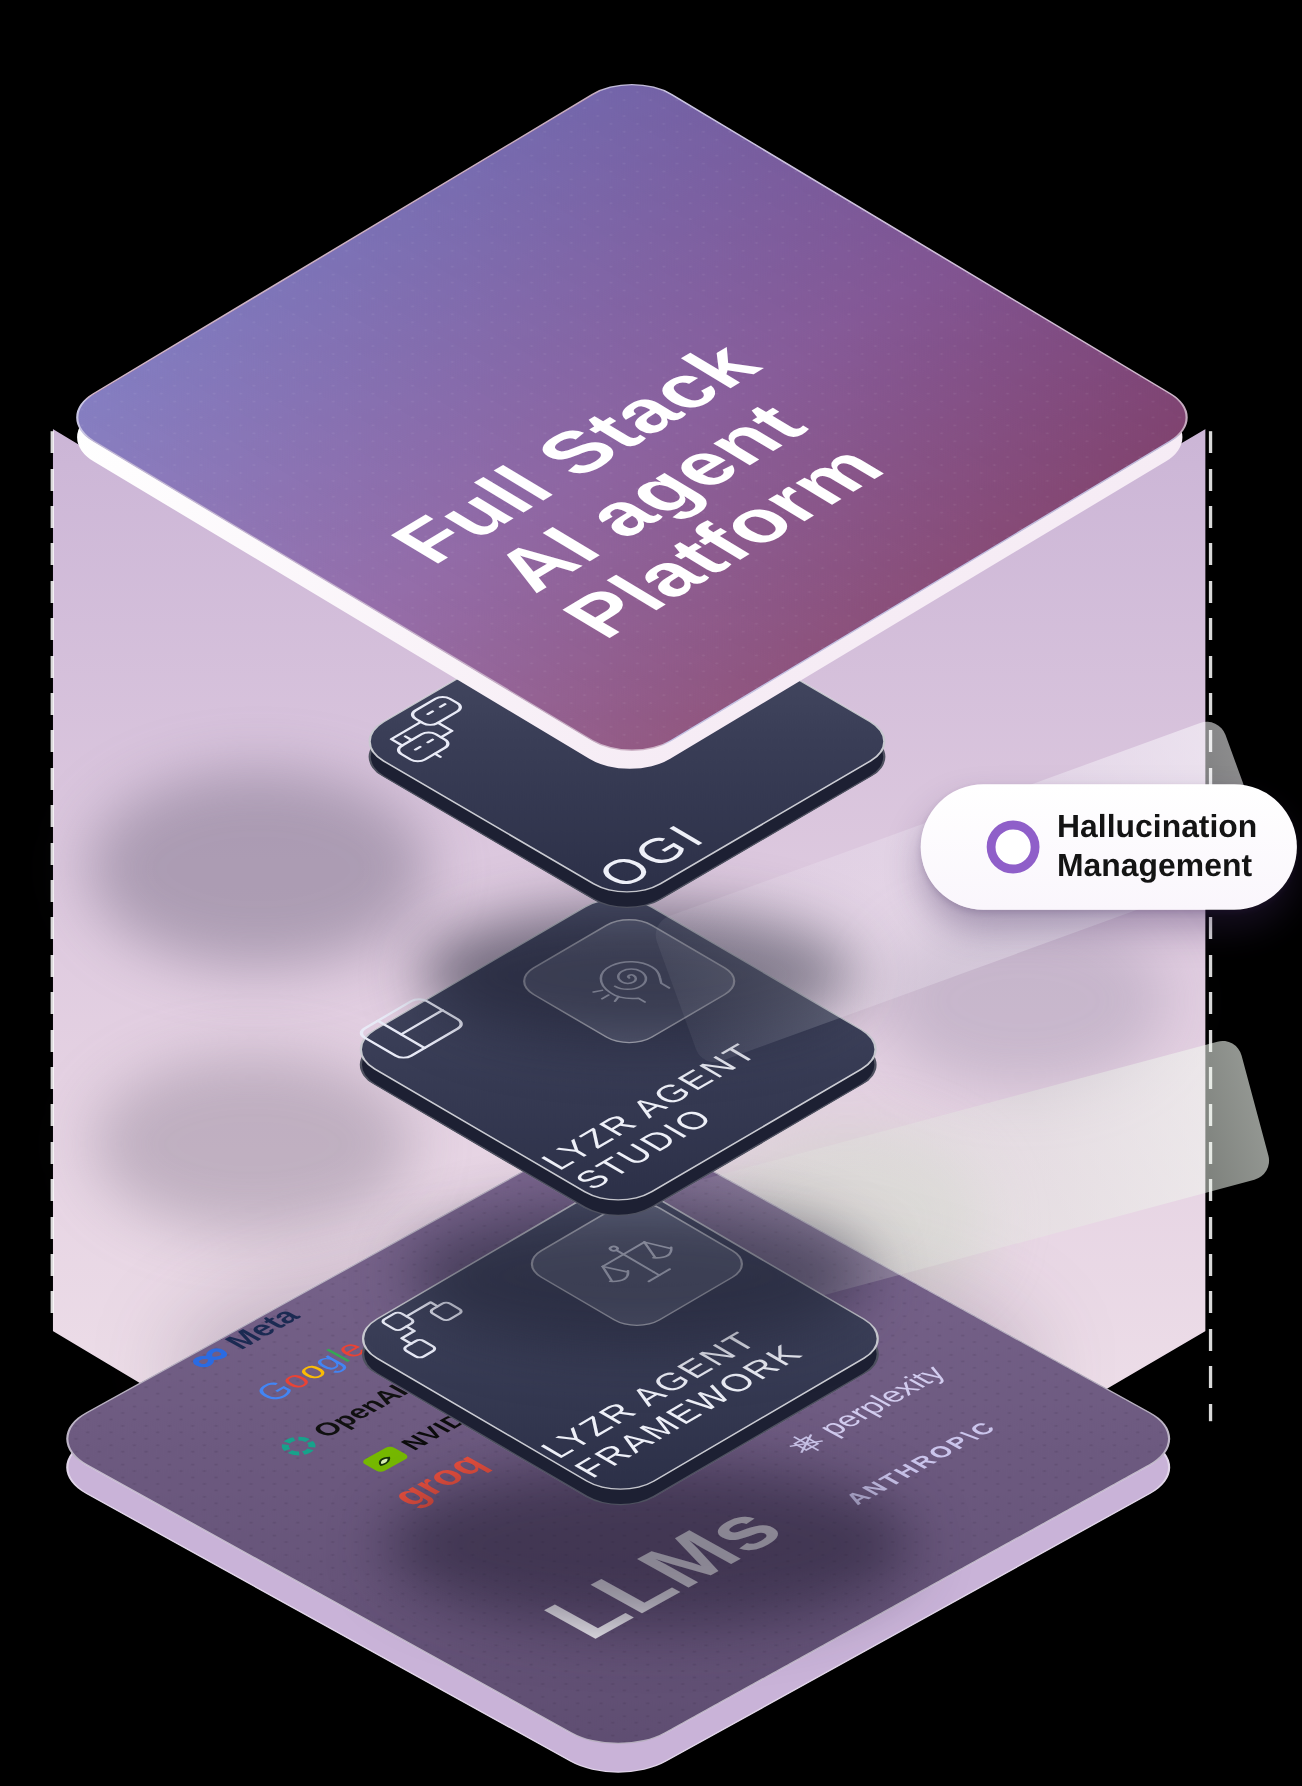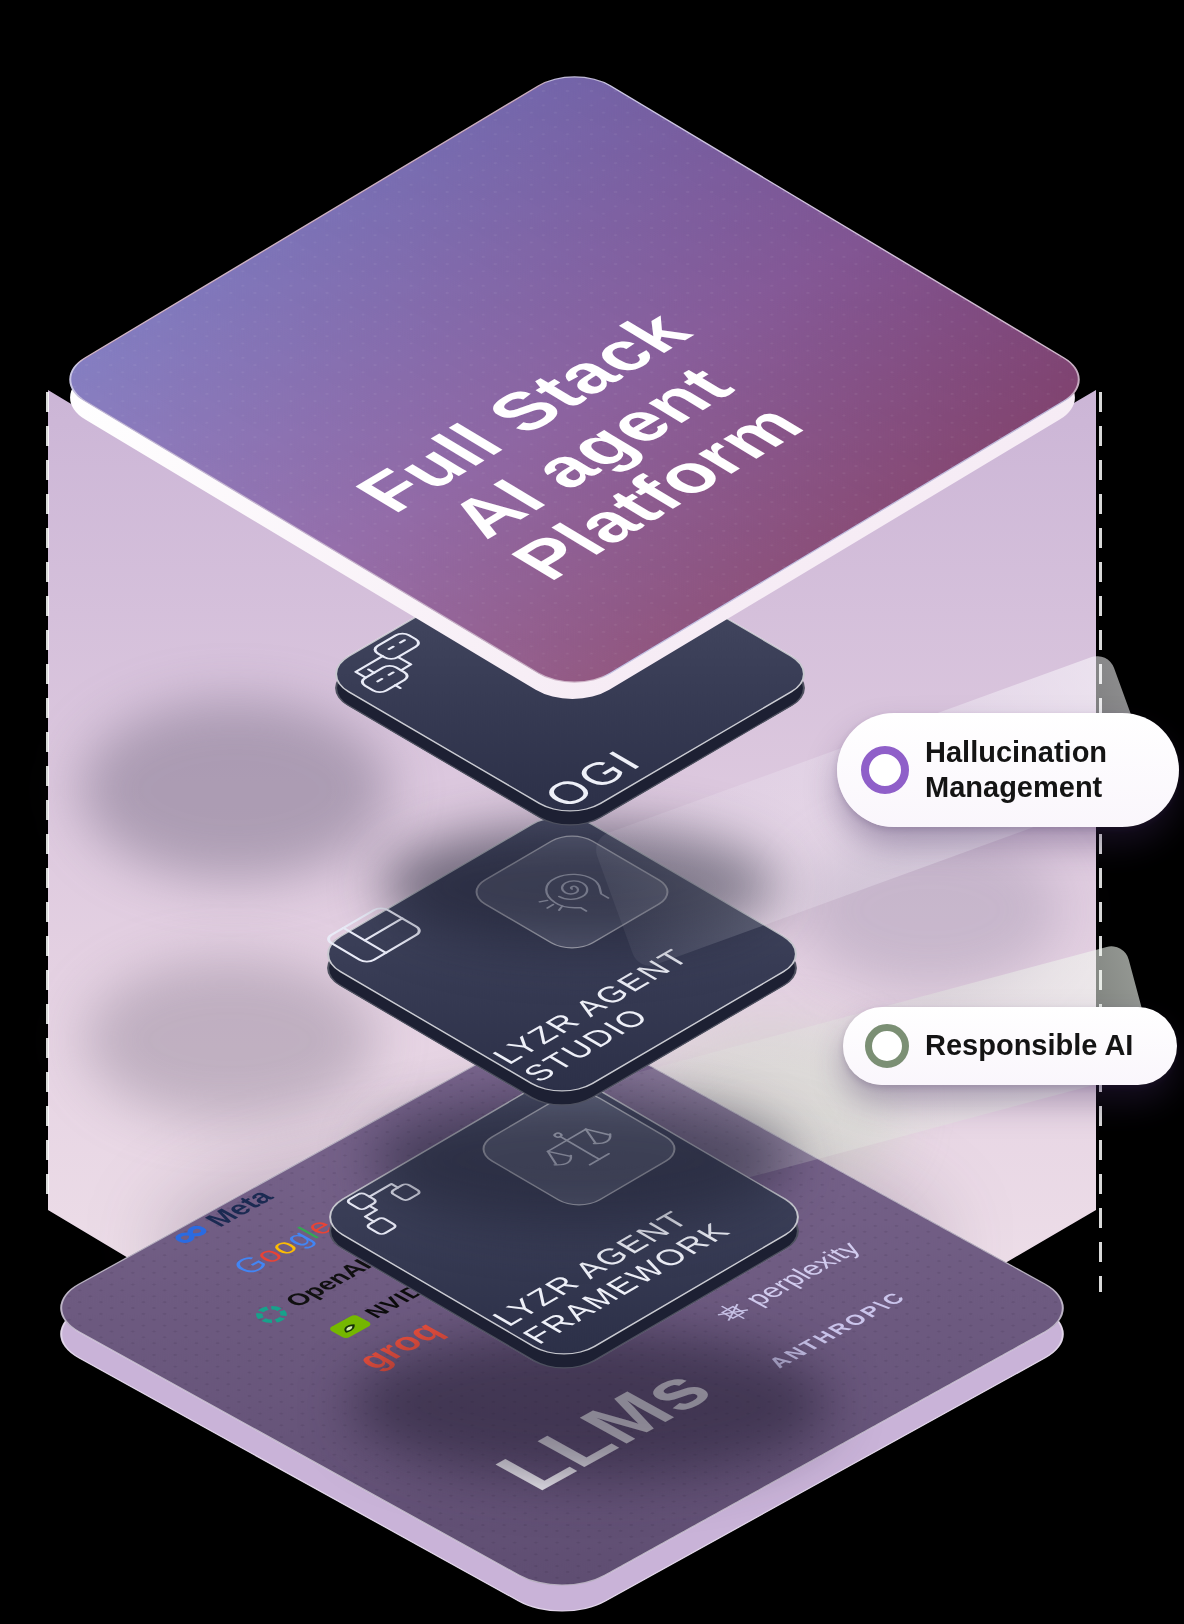--- a/index.html
+++ b/index.html
@@ -233,26 +233,22 @@
 
   <div class="iso sq741 top-rim" style="left:202px;top:27px;"></div>
   <div class="iso sq741 top-face" style="left:202px;top:7px;">
     <div class="tile-item top-title" style="left:40%;top:63%;">
       <div>Full Stack</div>
       <div>AI agent</div>
       <div>Platform</div>
     </div>
   </div>
 
-  <div class="pill" style="left:837px;top:713px;width:318px;height:114px;border-radius:57px;padding-left:24px;gap:16px;">
+  <div class="pill" style="left:837px;top:713px;width:318px;height:114px;border-radius:57px;padding-left:24px;gap:16px;justify-content:center;">
     <div class="ring ring-purple"></div>
     <div class="pill-text">
       <div>Hallucination</div>
       <div>Management</div>
     </div>
   </div>
 
-  <div class="pill" style="left:843px;top:1007px;width:312px;height:78px;border-radius:39px;padding-left:22px;gap:16px;">
-    <div class="ring ring-green"></div>
-    <div class="pill-text">Responsible AI</div>
-  </div>
 
 </div>
 
 </body></html>

